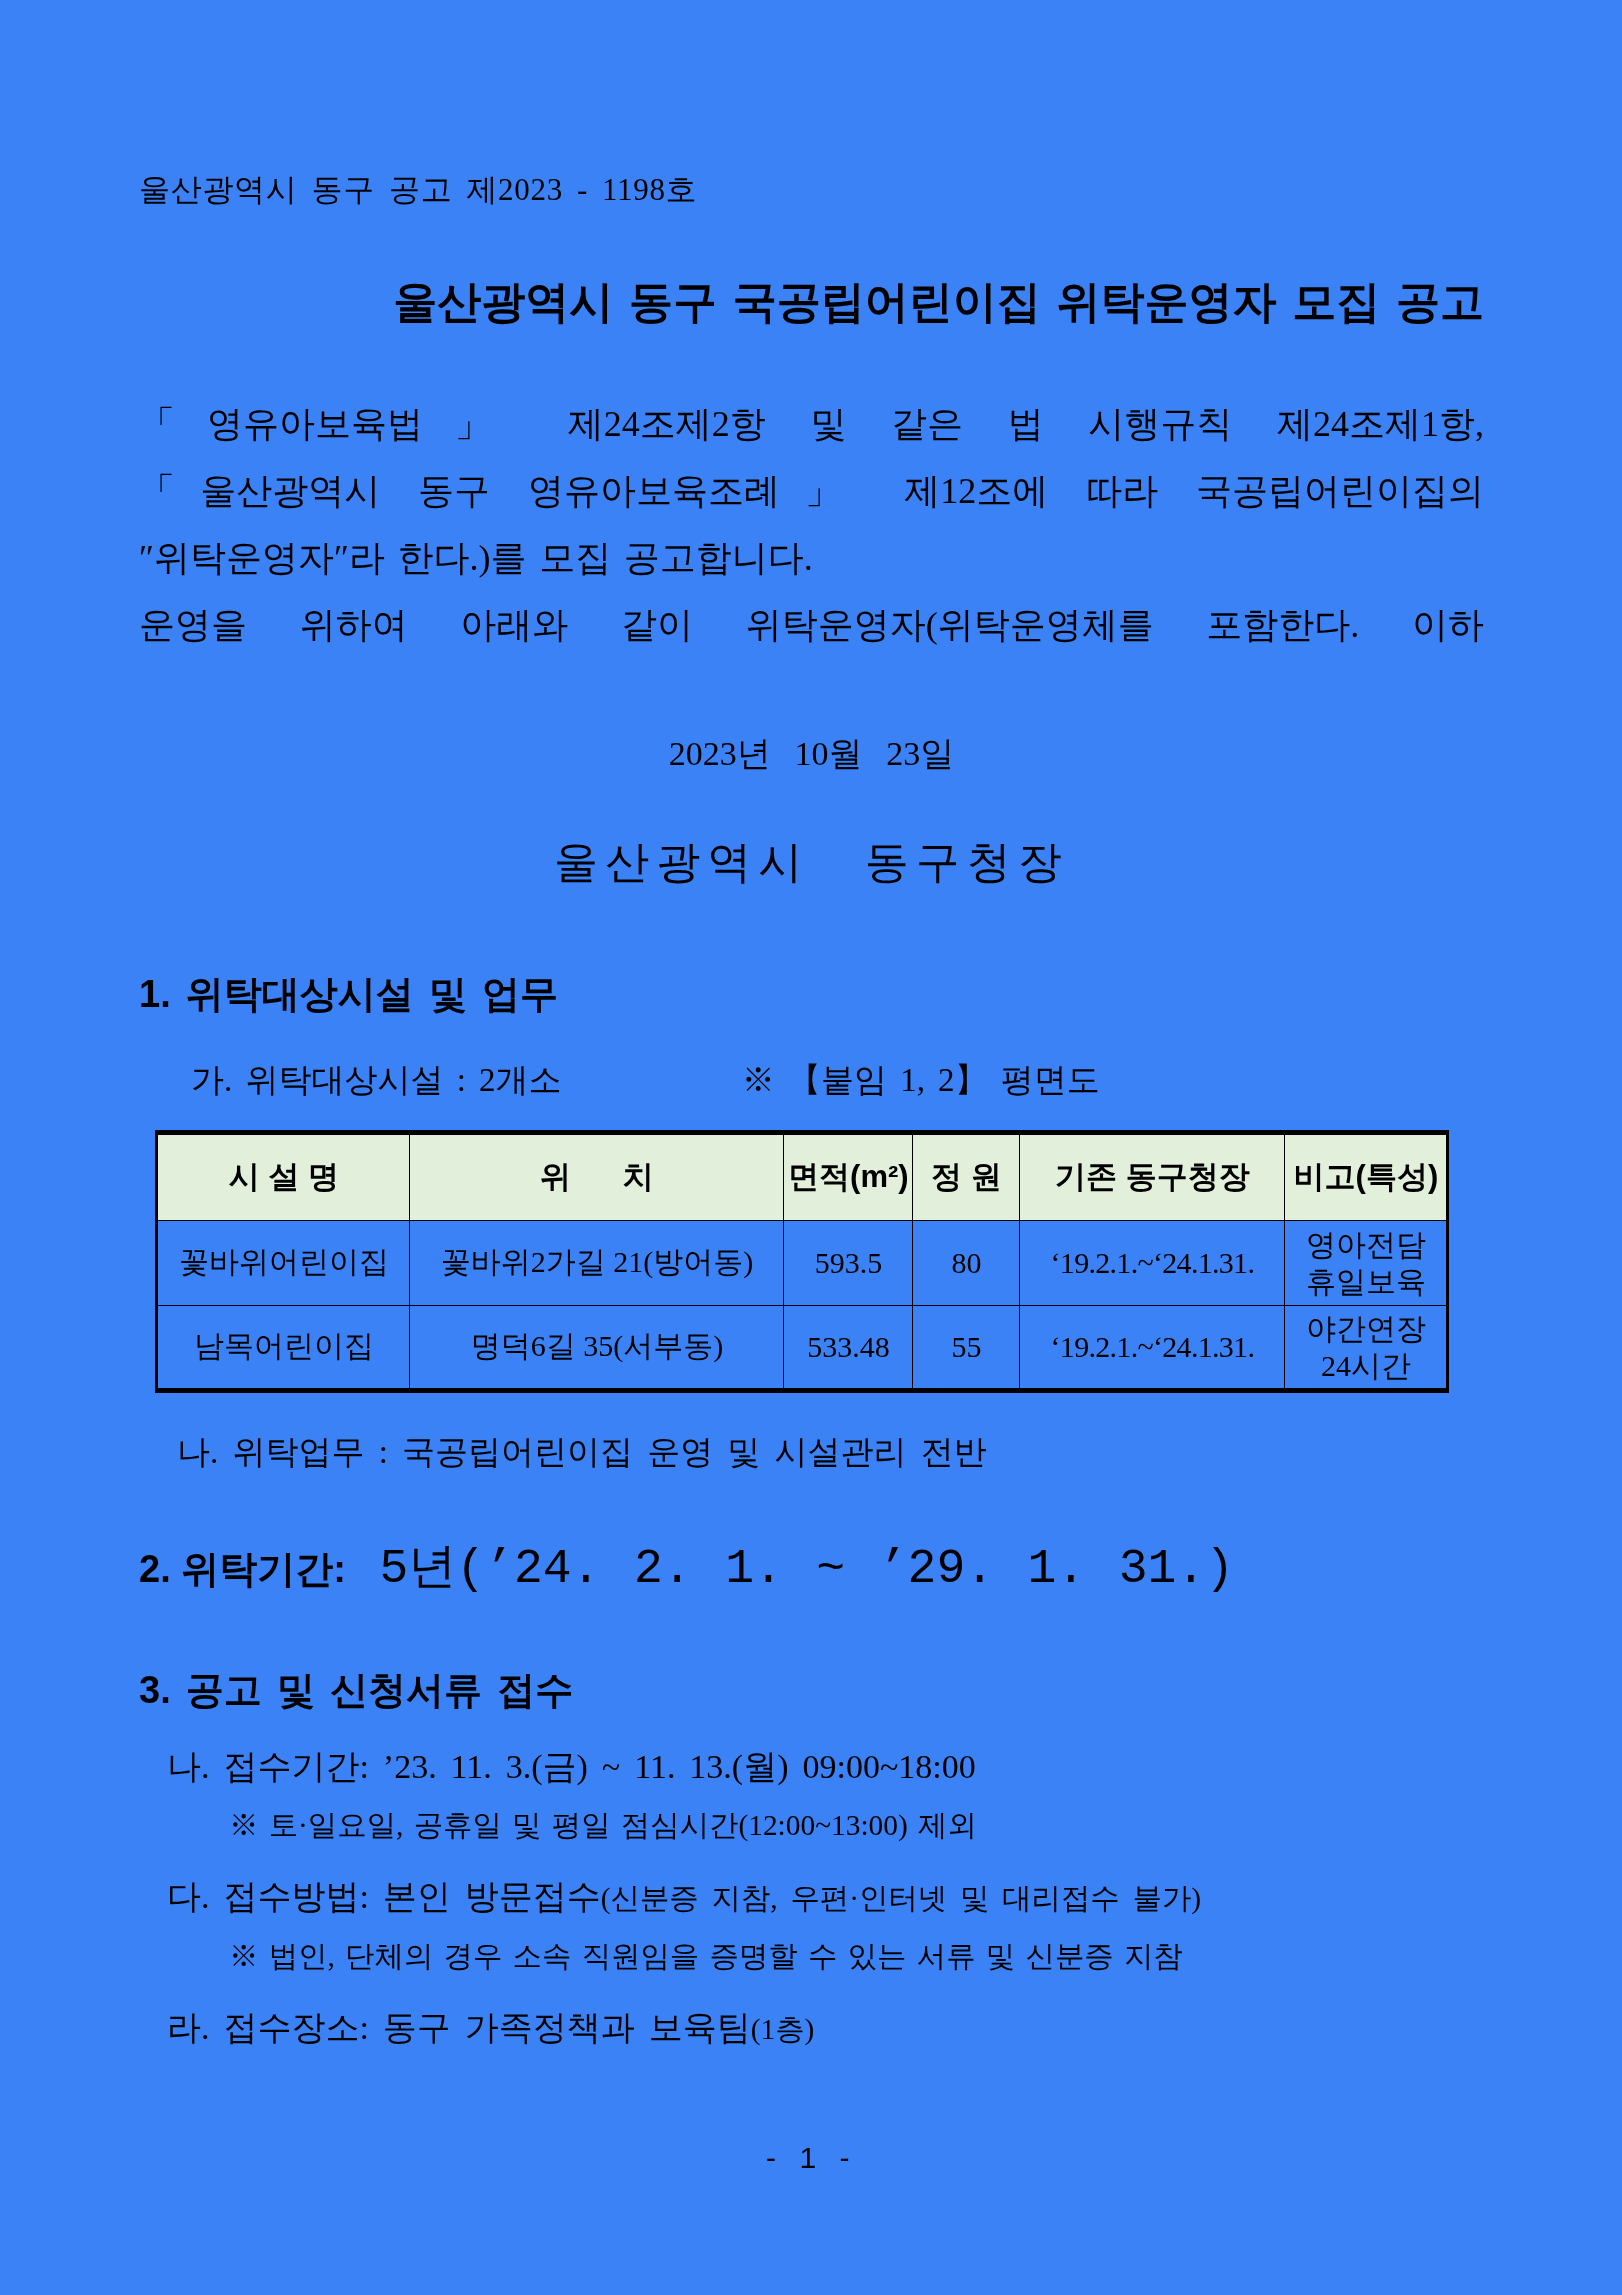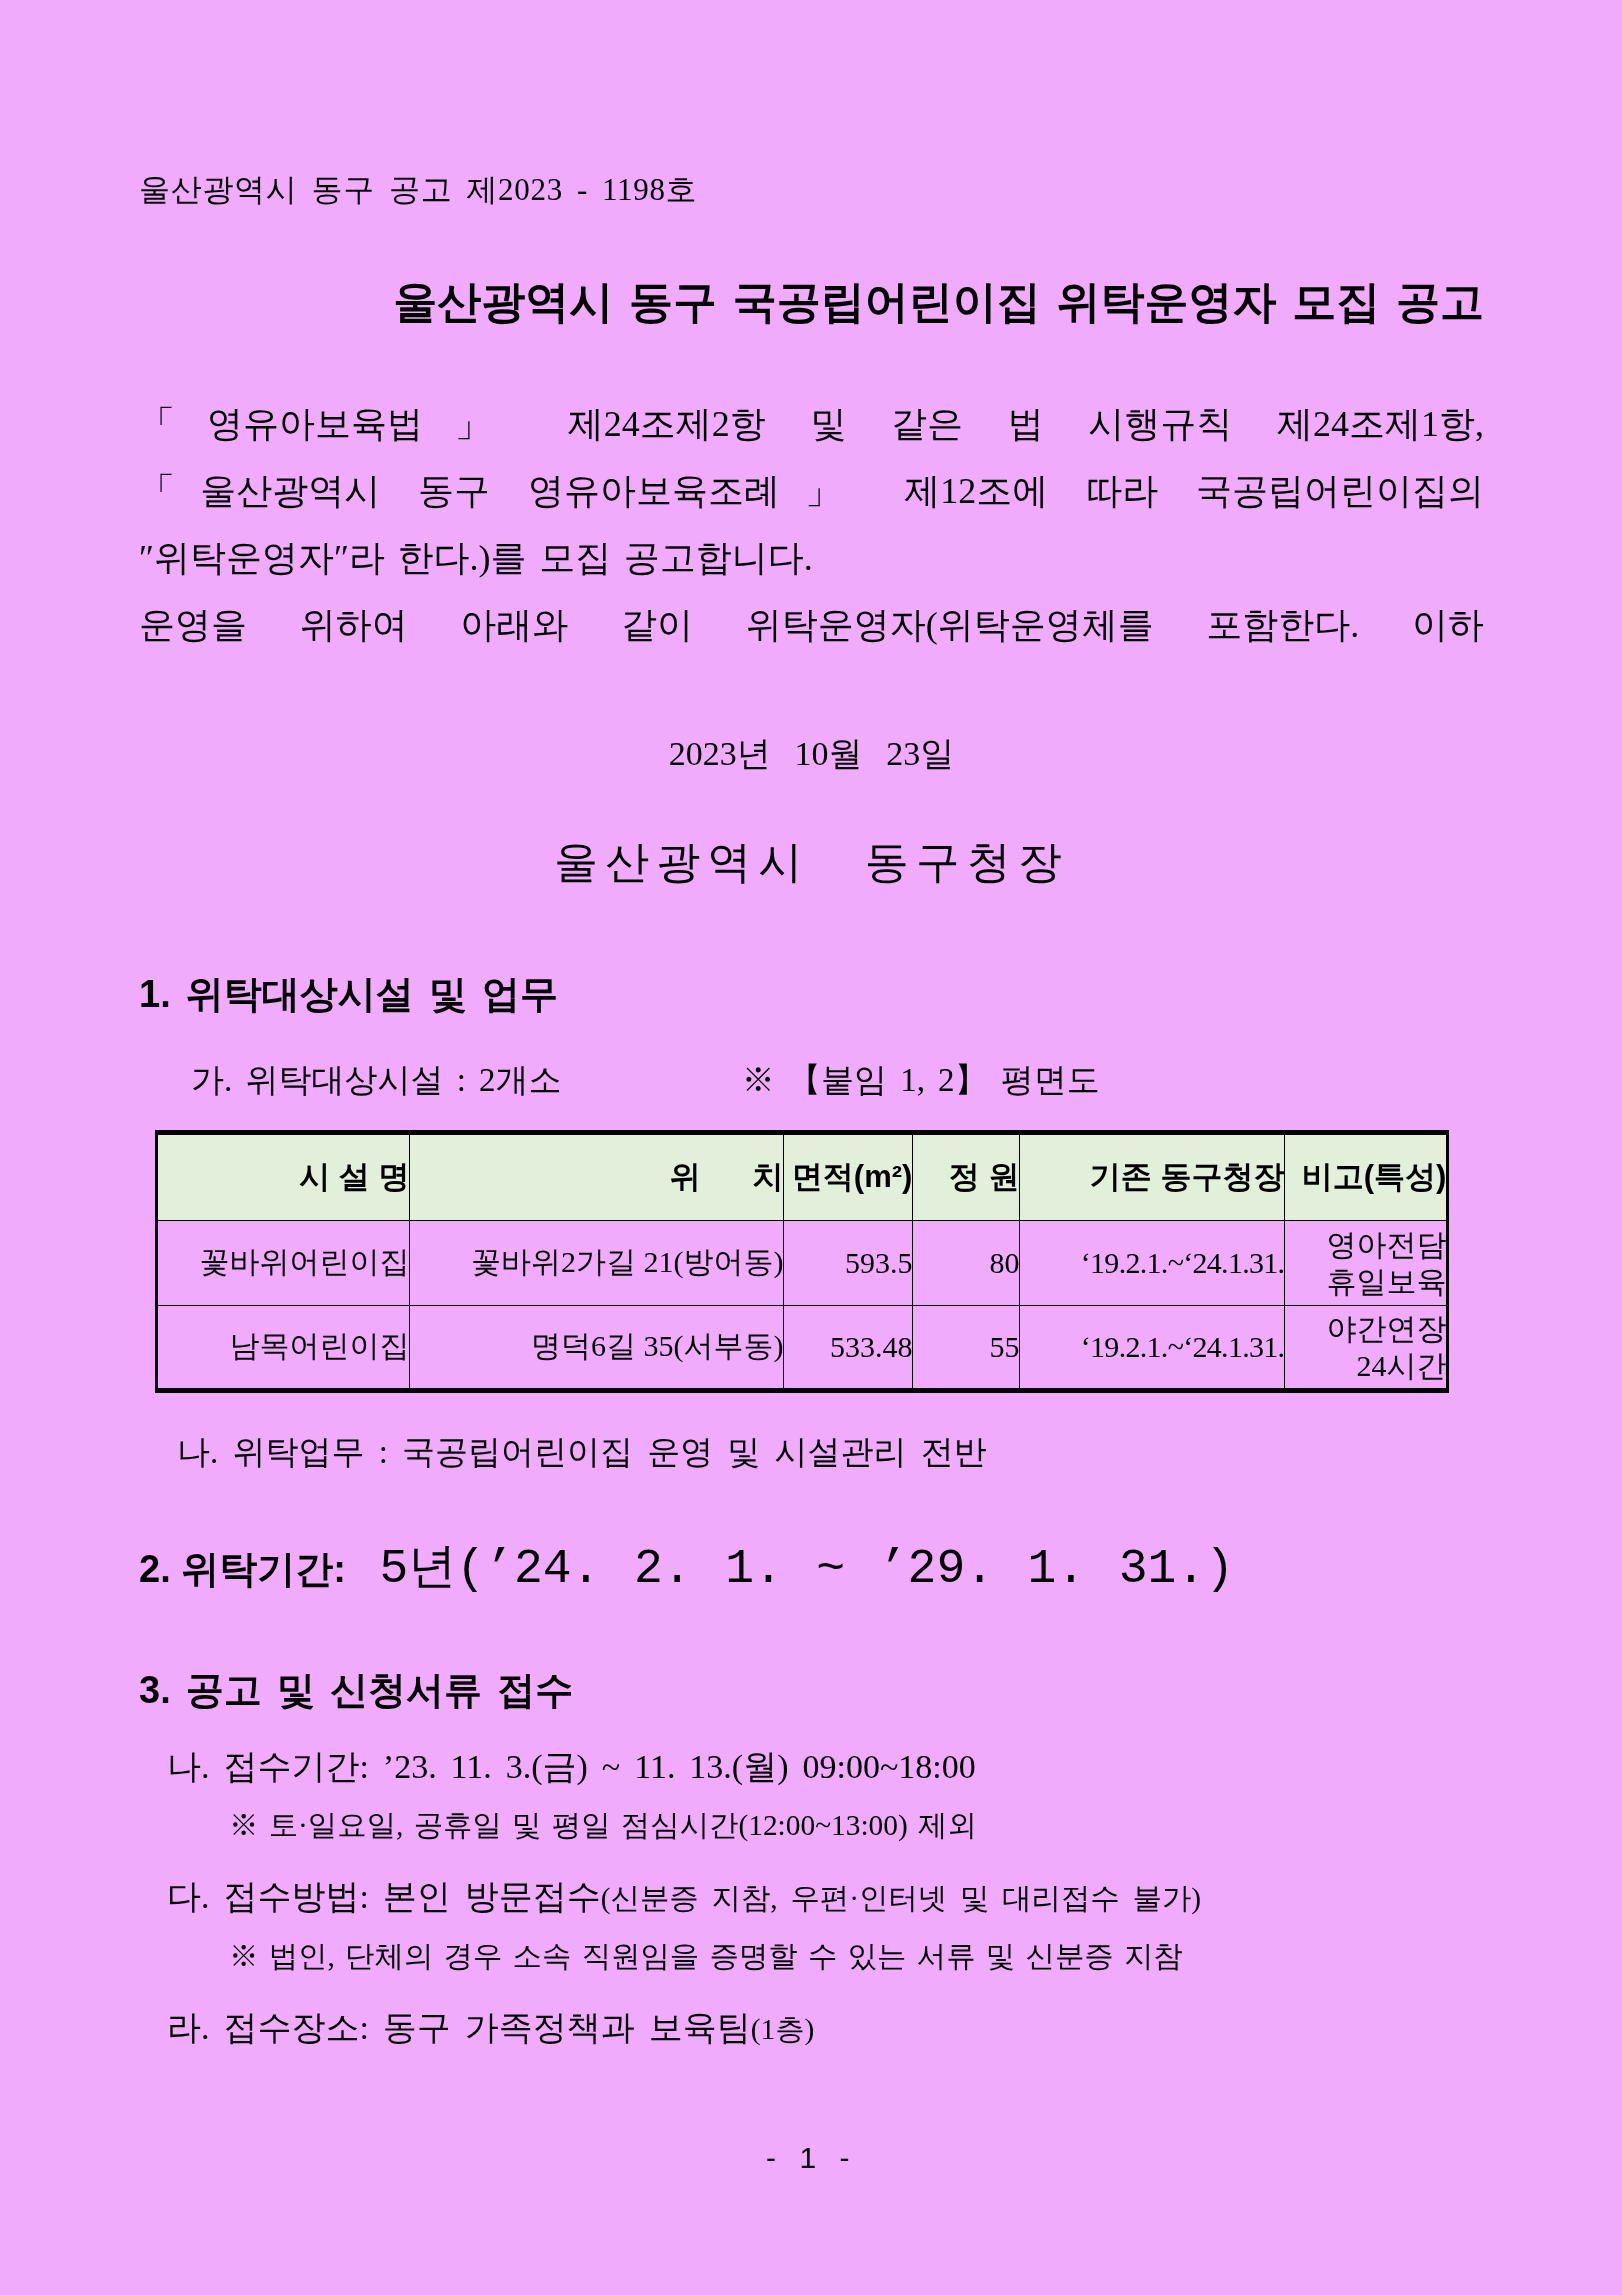--- a/index.html
+++ b/index.html
@@ -3,21 +3,21 @@
 <meta charset="utf-8">
 <style>
   :root { --hdr-bg: #e2efda; --ink: #000; }
   * { margin: 0; padding: 0; box-sizing: border-box; }
   html, body { background: #ffffff; }
   .page {
     position: relative;
     width: 1623px;
     height: 2295px;
     margin: 0 auto;
-    background: #f0abfc;
+    background: #3b82f6;
     color: var(--ink);
     font-family: "Liberation Serif", "DejaVu Serif", serif;
     padding: 169px 139px 0 139px;
     overflow: hidden;
   }
   .gothic { font-family: "Liberation Sans", "DejaVu Sans", sans-serif; font-weight: 700; }
 
   .doc-number { font-size: 31px; line-height: 41px; letter-spacing: 0.7px; word-spacing: 0.18em; }
 
   .notice-title {
@@ -72,21 +72,21 @@
     margin-left: 16.4px;
     width: 1290px;
     table-layout: fixed;
     border-collapse: collapse;
     border: 3.3px solid #000;
     border-top-width: 5.9px;
     border-bottom-width: 5.9px;
   }
   table.facilities th, table.facilities td {
     border: 1.3px solid #000;
-    text-align: right;
+    text-align: center;
     vertical-align: middle;
     overflow: hidden;
   }
   table.facilities th {
     background: var(--hdr-bg);
     height: 88px;
     font-size: 31px;
     font-family: "Liberation Sans", "DejaVu Sans", sans-serif;
     font-weight: 700;
     white-space: pre;

